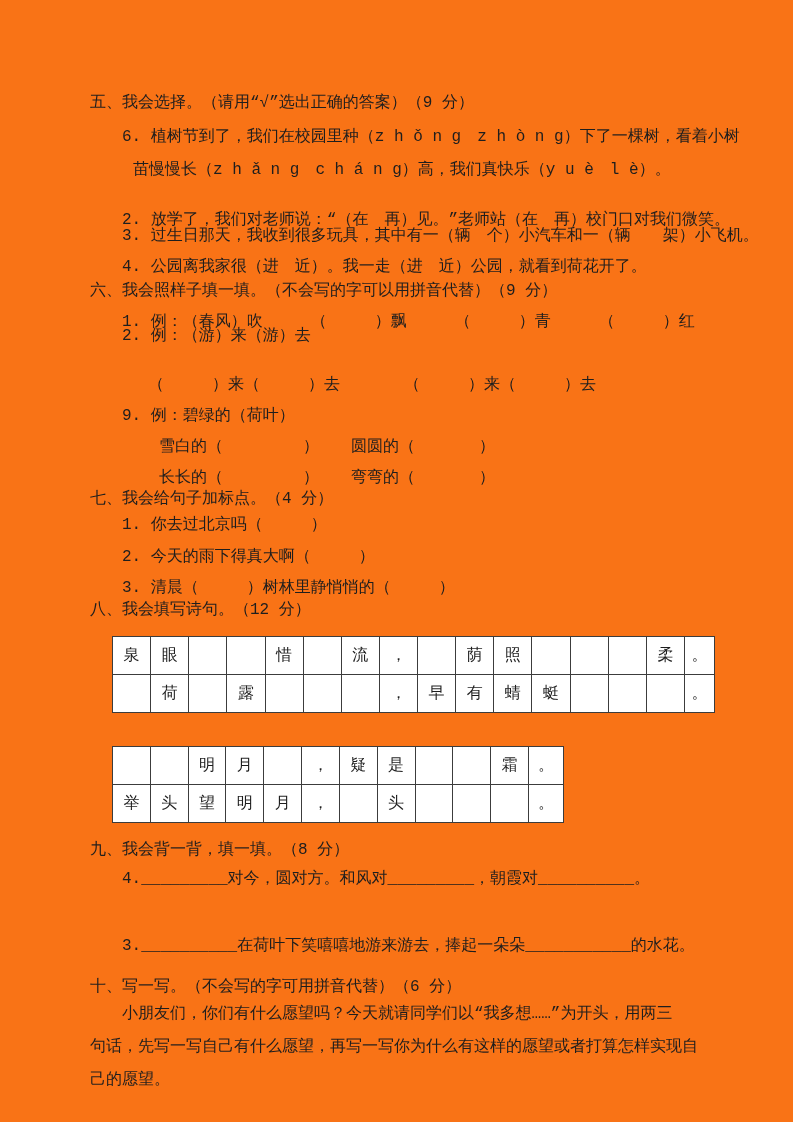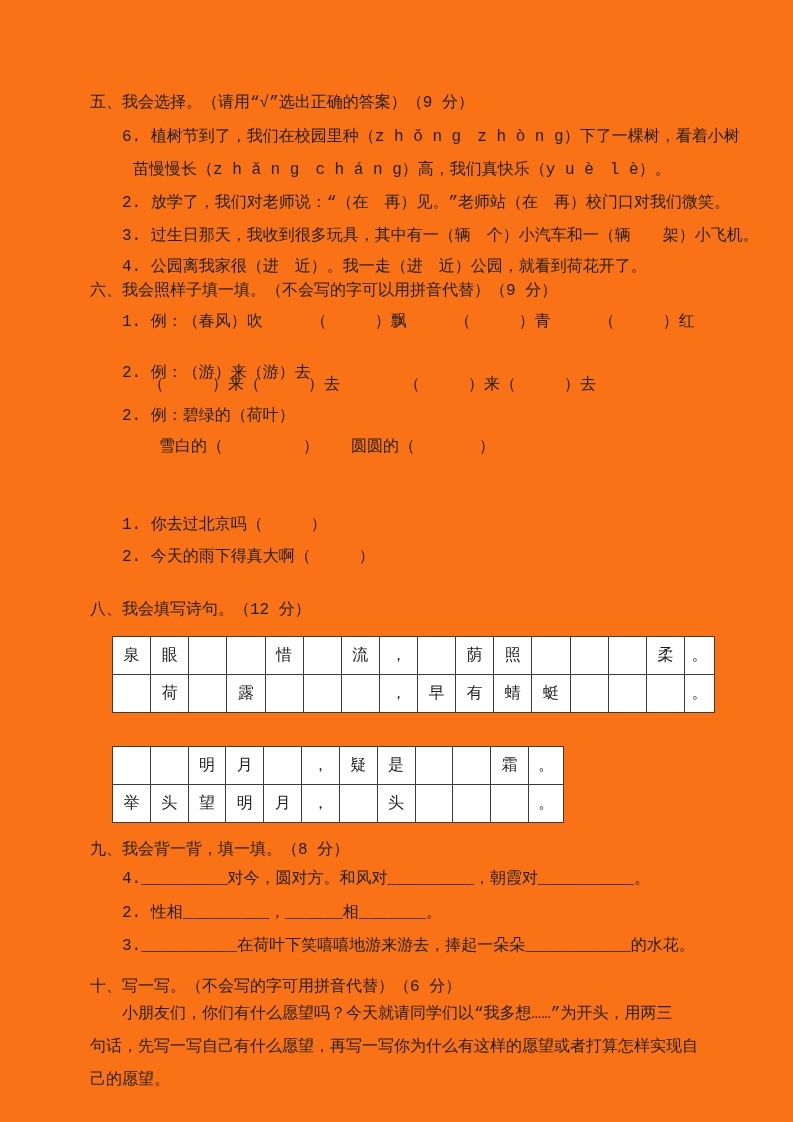--- a/index.html
+++ b/index.html
@@ -25,33 +25,36 @@
   table.t2 td:last-child{width:34px;}
 </style>
 </head>
 <body>
 
 <div class="page">
 
   <div class="line L90" style="top:93px">五、我会选择。（请用“√”选出正确的答案）（9 分）</div>
   <div class="line L122" style="top:127px">6. 植树节到了，我们在校园里种（z h ǒ n g　z h ò n g）下了一棵树，看着小树</div>
   <div class="line L133" style="top:160px">苗慢慢长（z h ǎ n g　c h á n g）高，我们真快乐（y u è　l è）。</div>
-  <div class="line L122" style="top:193px">2. 放学了，我们对老师说：“（在　再）见。”老师站（在　再）校门口对我们微笑。</div>
+  <div class="line L122" style="top:210px">2. 放学了，我们对老师说：“（在　再）见。”老师站（在　再）校门口对我们微笑。</div>
   <div class="line L122" style="top:226px">3. 过生日那天，我收到很多玩具，其中有一（辆　个）小汽车和一（辆　　架）小飞机。</div>
   <div class="line L122" style="top:257px">4. 公园离我家很（进　近）。我一走（进　近）公园，就看到荷花开了。</div>
 
   <div class="line L90" style="top:281px">六、我会照样子填一填。（不会写的字可以用拼音代替）（9 分）</div>
   <div class="line L122" style="top:312px">1. 例：（春风）吹　　　（　　　）飘　　　（　　　）青　　　（　　　）红</div>
-  <div class="line L122" style="top:363px">2. 例：（游）来（游）去</div>
+  <div class="line L122" style="top:326px">2. 例：（游）来（游）去</div>
   <div class="line L148" style="top:375px">（　　　）来（　　　）去　　　　（　　　）来（　　　）去</div>
-  <div class="line L122" style="top:406px">2. 例：碧绿的（荷叶）</div>
+  <div class="line L122" style="top:406px">9. 例：碧绿的（荷叶）</div>
   <div class="line L159" style="top:437px">雪白的（　　　　　）　　圆圆的（　　　　）</div>
+  <div class="line L159" style="top:468px">长长的（　　　　　）　　弯弯的（　　　　）</div>
 
+  <div class="line L90" style="top:489px">七、我会给句子加标点。（4 分）</div>
   <div class="line L122" style="top:515px">1. 你去过北京吗（　　　）</div>
   <div class="line L122" style="top:547px">2. 今天的雨下得真大啊（　　　）</div>
+  <div class="line L122" style="top:578px">3. 清晨（　　　）树林里静悄悄的（　　　）</div>
 
   <div class="line L90" style="top:600px">八、我会填写诗句。（12 分）</div>
 
   <table class="poem t1">
     <tbody>
         <tr>
           <td>泉</td>
           <td>眼</td>
           <td></td>
           <td></td>
@@ -117,21 +120,20 @@
           <td></td>
           <td></td>
           <td></td>
           <td>。</td>
         </tr>
       </tbody>
   </table>
 
   <div class="line L90" style="top:840px">九、我会背一背，填一填。（8 分）</div>
   <div class="line L122" style="top:869px">4._________对今，圆对方。和风对_________，朝霞对__________。</div>
-  <div class="line L122" style="top:903px">2. 性相_________，______相_______。</div>
   <div class="line L122" style="top:936px">3.__________在荷叶下笑嘻嘻地游来游去，捧起一朵朵___________的水花。</div>
 
   <div class="line L90" style="top:977px">十、写一写。（不会写的字可用拼音代替）（6 分）</div>
   <div class="line L90" style="top:1037px">句话，先写一写自己有什么愿望，再写一写你为什么有这样的愿望或者打算怎样实现自</div>
   <div class="line L122" style="top:1004px">小朋友们，你们有什么愿望吗？今天就请同学们以“我多想……”为开头，用两三</div>
   <div class="line L90" style="top:1070px">己的愿望。</div>
 
 </div>
 
 </body></html>

